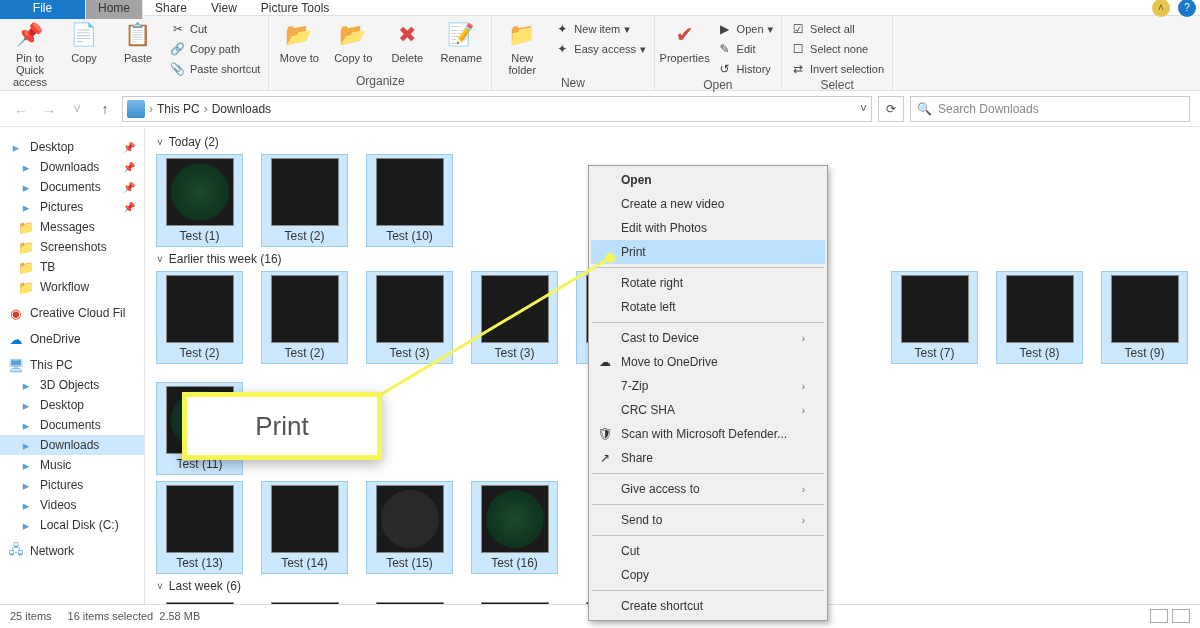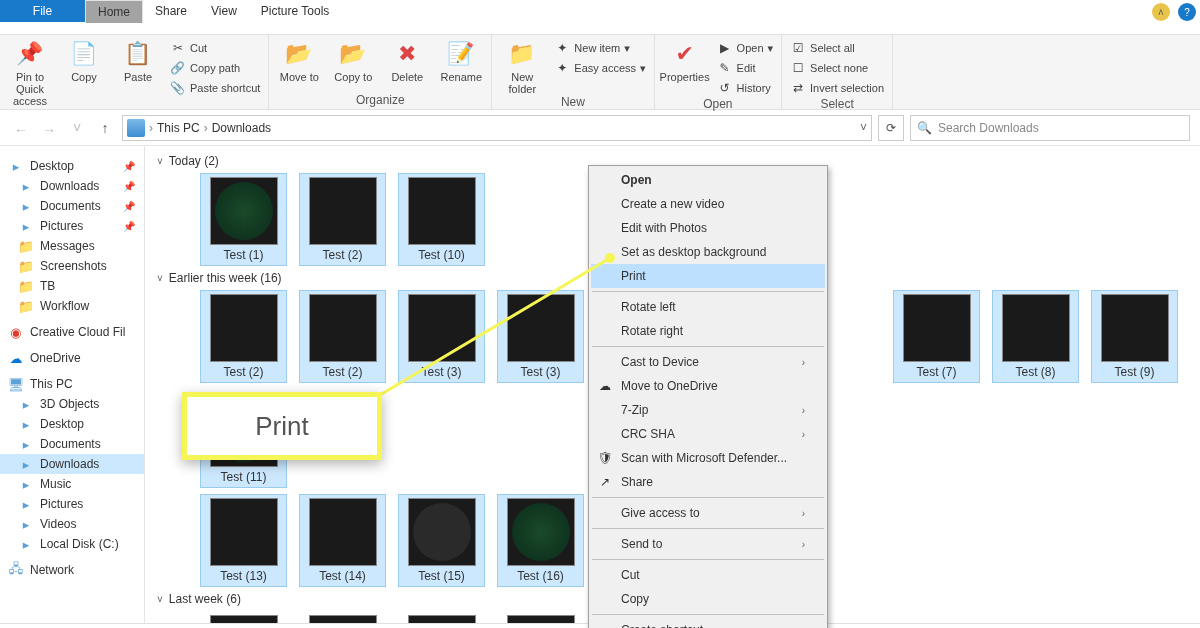--- a/index.html
+++ b/index.html
@@ -1,18 +1,18 @@
 <!DOCTYPE html>
 <html><head>
 <meta charset="utf-8">
 <style>
 * { margin: 0; padding: 0; box-sizing: border-box; font-family: 'Segoe UI', Arial, sans-serif; }
 body { width: 1200px; height: 628px; background: #fff; overflow: hidden; position: relative; font-size: 12px; }
 
-.tabbar { height: 35px; background: #fff; border-bottom: 1px solid #e1e1e1; display: flex; align-items: flex-start; }
+.tabbar { height: 16px; background: #fff; border-bottom: 1px solid #e1e1e1; display: flex; align-items: center; }
 .tabbar .tab { padding: 4px 12px; cursor: pointer; font-size: 12px; color: #333; display: flex; align-items: center; }
 .tabbar .tab.file { background: #1979ca; color: #fff; }
 .tabbar .tab.active { background: #a3a3a3; border: 1px solid #e1e1e1; border-bottom: none; }
 .tabbar .spacer { flex: 1; }
 .tabbar .sys { width: 18px; height: 18px; margin: 3px 4px; border-radius: 50%; display:flex;align-items:center;justify-content:center;font-size:10px;color:#fff; }
 .tabbar .sys.min { background:#e8c54a;color:#555; }
 .tabbar .sys.help { background:#1979ca; }
 
 .ribbon { height: 75px; background: #f5f5f5; border-bottom: 1px solid #e1e1e1; display: flex; }
 .rgroup { border-right: 1px solid #e1e1e1; padding: 2px 6px; display: flex; flex-direction: column; }
@@ -42,21 +42,21 @@
 .sbitem.root { padding-left: 8px; margin-top:6px; }
 .sbitem.sel { background: #cce8ff; }
 .sbitem .ico { width: 16px; height: 16px; display:flex;align-items:center;justify-content:center;font-size:13px; }
 .sbitem .pin { margin-left:auto;color:#777;font-size:10px; }
 .fld-y{ color:#f8c24a } .fld-b{color:#5aa1d8}
 
 .content { flex: 1; padding: 6px 12px; overflow: hidden; position: relative; }
 .grp { margin-bottom: 6px; }
 .grp-h { display: flex; align-items: center; gap: 6px; font-size: 12px; color: #333; margin: 2px 0 6px; }
 .grp-h .chev { color: #555; font-size: 10px; }
-.files { display: flex; gap: 14px; flex-wrap: wrap; margin-left: 44px; }
+.files { display: flex; gap: 20px; flex-wrap: wrap; }
 .file { width: 85px; display: flex; flex-direction: column; align-items: center; gap: 3px; padding:3px; }
 .file.sel { background: #cce8ff; outline:1px solid #99ccee; }
 .thumb { width: 68px; height: 68px; background: #1a1a1a; border: 1px solid #888; position:relative; }
 .thumb.round::after{content:'';position:absolute;inset:4px;border-radius:50%;background:#2a2a2a; }
 .thumb.round.green::after{background:radial-gradient(circle,#1a4a2a,#0a2a1a); }
 .fname { font-size: 12px; color: #333; text-align: center; }
 
 .statusbar { height: 22px; border-top: 1px solid #e1e1e1; display: flex; align-items: center; padding: 0 10px; font-size: 11px; color: #555; gap: 16px; }
 .statusbar .spc { flex:1; }
 .viewbtns { display:flex;gap:4px; }
@@ -424,32 +424,29 @@
 <div class="ctxmenu" id="ctx">
     <div class="mi ">
       <span style="font-weight:600">Open</span>
     </div>
     <div class="mi ">
       <span>Create a new video</span>
     </div>
     <div class="mi ">
       <span>Edit with Photos</span>
     </div>
-    <div class="mi ">
-      <span>Set as desktop background</span>
-    </div>
     <div class="mi hi">
       <span>Print</span>
     </div>
     <div class="mi sep"></div>
     <div class="mi ">
+      <span>Rotate right</span>
+    </div>
+    <div class="mi ">
       <span>Rotate left</span>
-    </div>
-    <div class="mi ">
-      <span>Rotate right</span>
     </div>
     <div class="mi sep"></div>
     <div class="mi ">
       <span>Cast to Device</span>
       <span class="arr">›</span>
     </div>
     <div class="mi ">
       <span class="mico">☁</span>
       <span>Move to OneDrive</span>
     </div>

